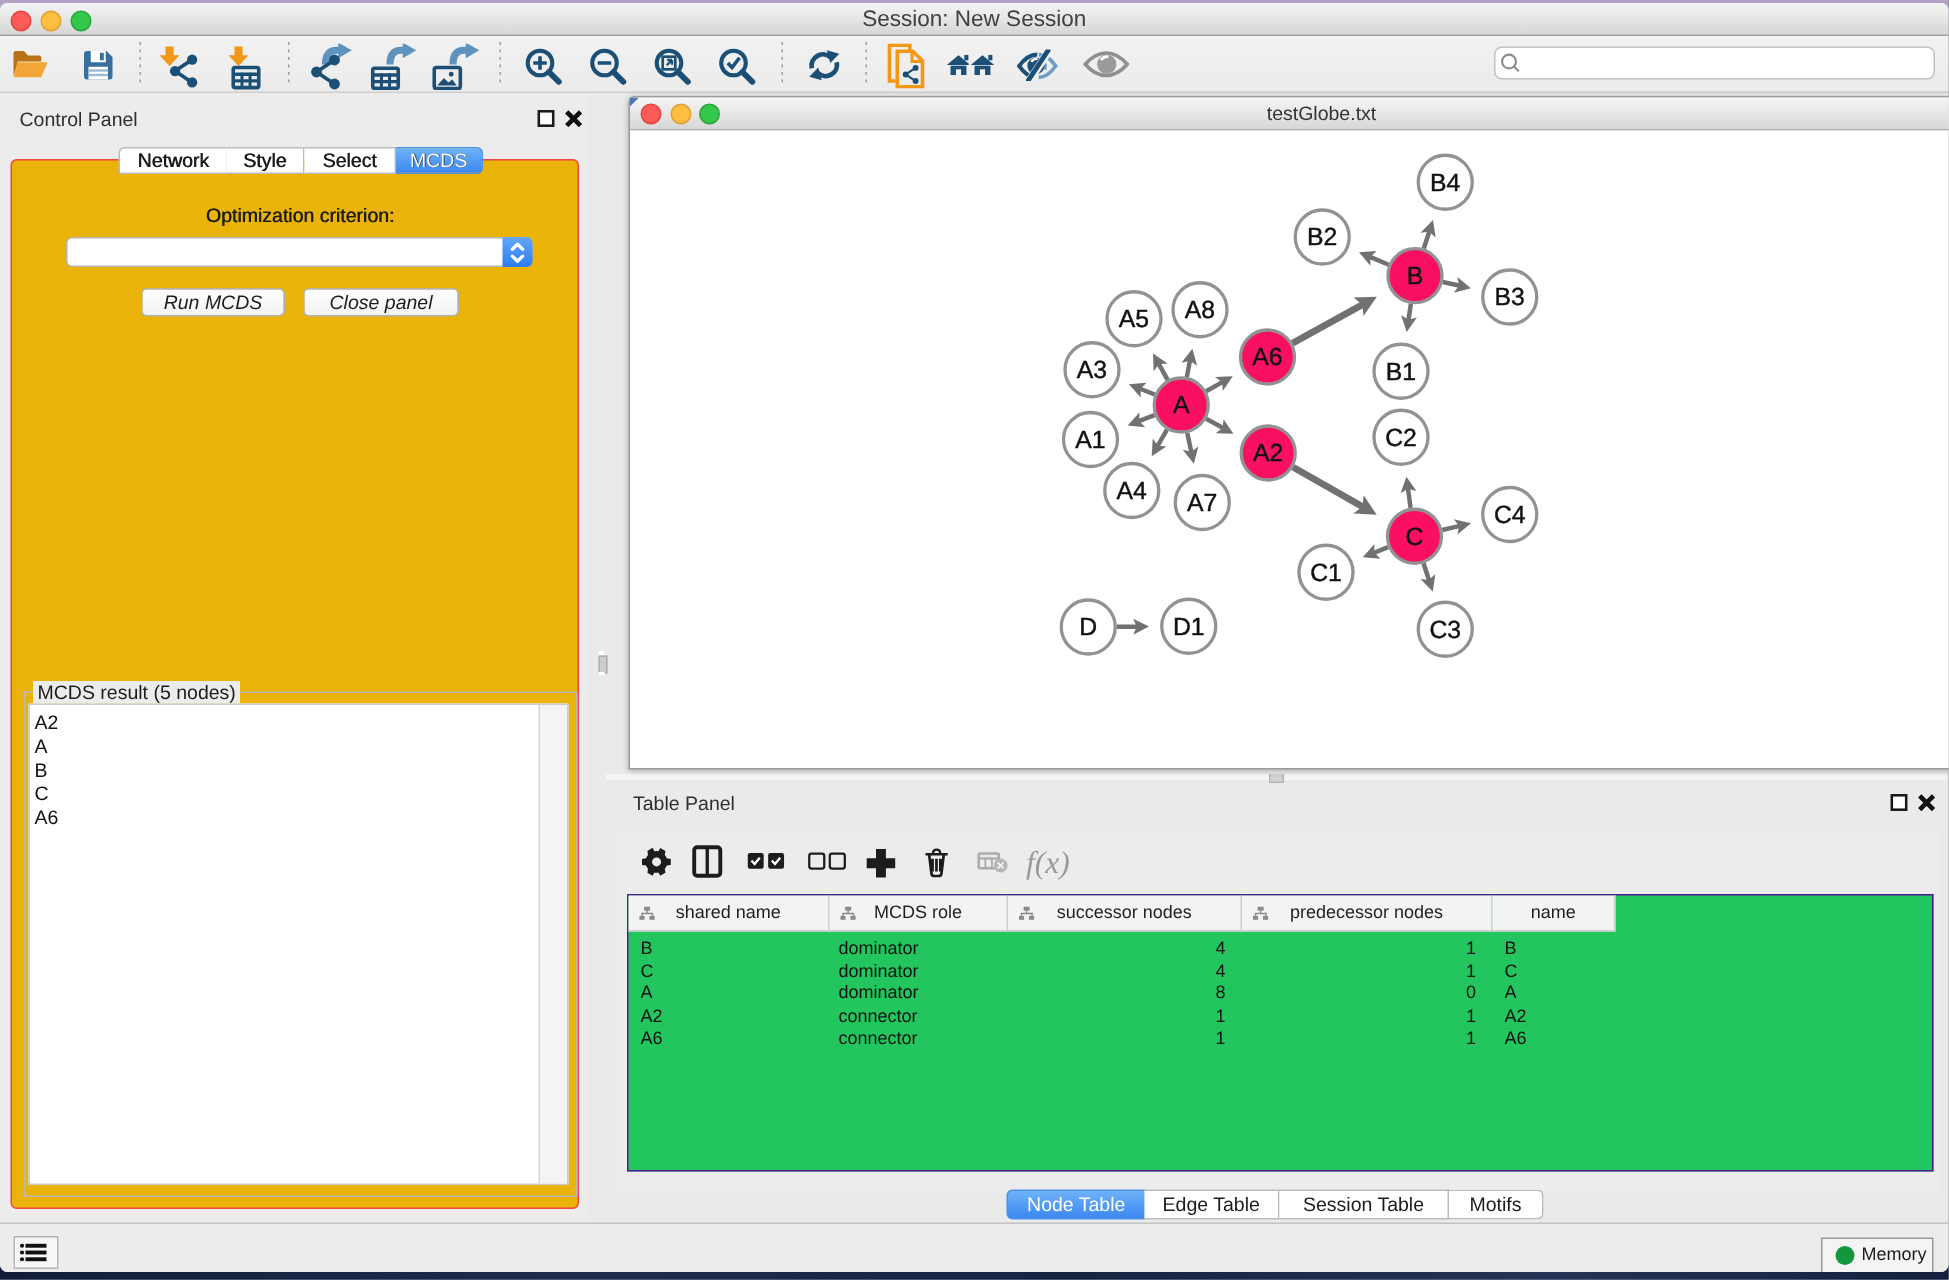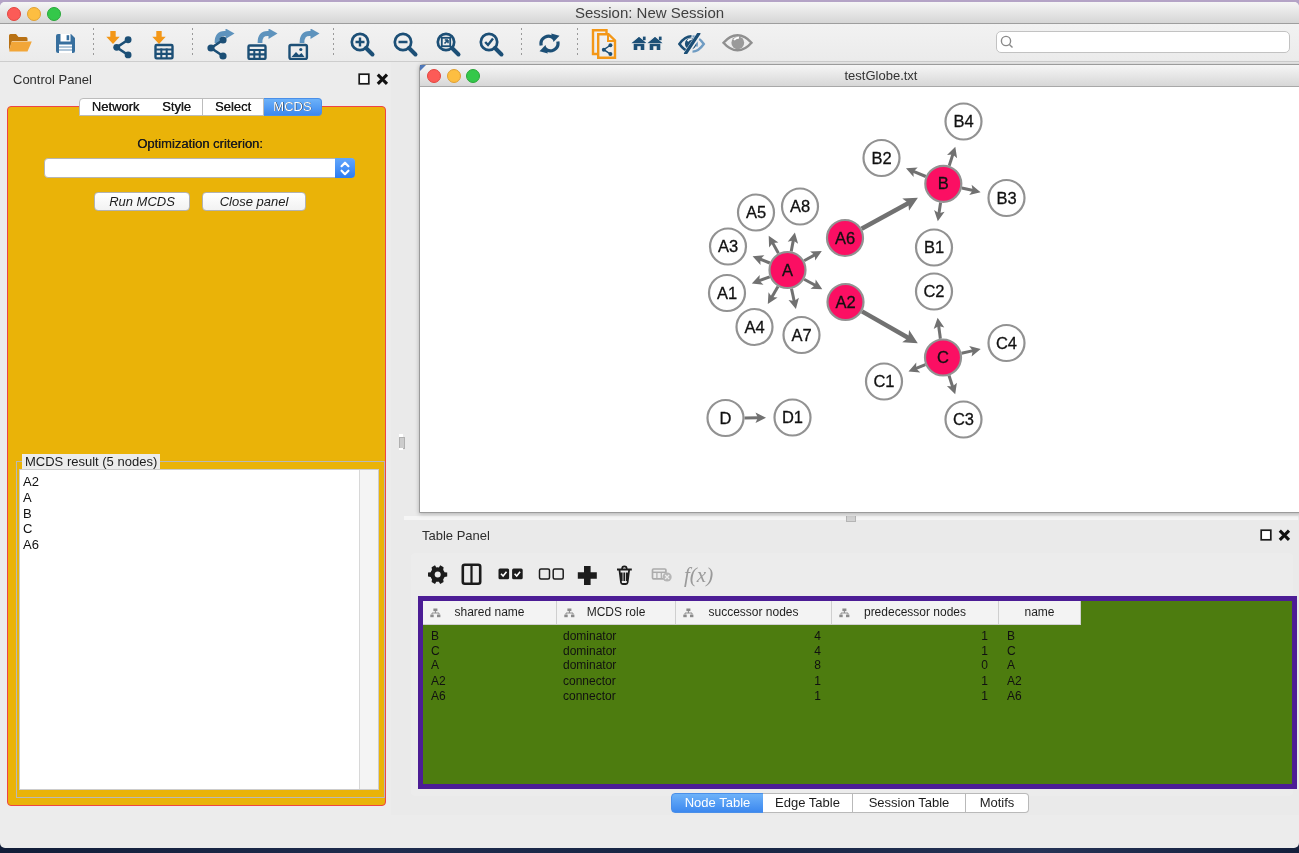--- a/index.html
+++ b/index.html
@@ -28,21 +28,21 @@
 #mcds-list{left:19px;top:407px;width:360px;height:321px;background:#fff;border:1px solid #cccccc;font-size:13px;color:#111;padding-top:4px;box-sizing:border-box;}
 #mcds-list .row{padding-left:3px;height:15.8px;line-height:15.8px;}
 #mcds-scroll{position:absolute;right:0;top:0;width:18px;height:100%;background:#f4f4f4;border-left:1px solid #d8d8d8;}
 
 #iwin{left:419px;top:62px;width:894px;height:447px;background:#fff;border:1px solid #9b9b9b;border-radius:4px 4px 0 0;box-shadow:0 1px 4px rgba(0,0,0,0.25);padding-left:28px;}
 #iwin-title{position:absolute;left:0;top:0;width:100%;height:21px;background:linear-gradient(#f6f6f6,#d7d7d7);border-bottom:1px solid #a8a8a8;border-radius:4px 4px 0 0;}
 #iwin-title .title{width:100%;text-align:center;font-size:13px;color:#333;line-height:21px;}
 
 #tablepanel{left:405px;top:518px;width:894px;height:294px;}
 #tp-inner{position:absolute;left:6px;top:33px;width:882px;height:243px;background:#ececec;border-radius:4px;}
-#tbl{position:absolute;left:7px;top:43px;width:869px;height:183px;background:#4d7c0f;border:5px solid #4c1d95;}
+#tbl{position:absolute;left:7px;top:43px;width:869px;height:183px;background:#22c55e;border:1px solid #4c1d95;}
 .th{position:absolute;top:0;height:23px;white-space:nowrap;background:#f3f3f3;border-right:1px solid #cfcfcf;border-bottom:1px solid #cfcfcf;font-size:12px;color:#1f1f1f;text-align:center;line-height:23px;}
 .td{position:absolute;font-size:12px;color:#111;height:15px;line-height:15px;}
 
 .seg{position:absolute;top:0;height:18px;border:1px solid #b9b9b9;border-left:none;background:#fff;font-size:13px;color:#1c1c1c;text-align:center;line-height:18px;}
 
 #statusbar{left:0;top:813px;width:1299px;height:33px;background:#ececec;border-top:1px solid #c3c3c3;}
 #membtn{position:absolute;left:1214px;top:9px;width:73px;height:22px;background:#f4f4f4;border:1px solid #989898;font-size:12px;color:#1c1c1c;}
 svg{display:block;}
 </style>
 </head>
@@ -437,13 +437,34 @@
         <div class="td" style="left:584px;top:88.0px;">A6</div>
       </div>
     </div>
     <div class="abs" style="left:266px;top:273px;">
       <div class="seg" style="left:0;width:91px;border-radius:4px 0 0 4px;border-left:1px solid #4a8fe8;background:linear-gradient(#6db2f9,#3c88ef);color:#fff;border-color:#4a8fe8;">Node Table</div>
       <div class="seg" style="left:92px;width:89px;">Edge Table</div>
       <div class="seg" style="left:182px;width:112px;">Session Table</div>
       <div class="seg" style="left:295px;width:62px;border-radius:0 4px 4px 0;">Motifs</div>
     </div>
   </div>
+  <div class="abs" id="statusbar">
+
+    <div class="abs" style="left:9px;top:8px;width:28px;height:20px;background:#f6f6f6;border:1px solid #b5b5b5;">
+      <svg width="28" height="20" viewBox="0 0 28 20">
+          <g fill="#111">
+            <rect x="7" y="4.2" width="14" height="2.6"></rect>
+            <rect x="7" y="8.7" width="14" height="2.6"></rect>
+            <rect x="7" y="13.2" width="14" height="2.6"></rect>
+            <circle cx="4.7" cy="5.5" r="1.4"></circle>
+            <circle cx="4.7" cy="10" r="1.4"></circle>
+            <circle cx="4.7" cy="14.5" r="1.4"></circle>
+          </g>
+        </svg>
+    </div>
+    <div id="membtn">
+        <svg class="abs" style="left:8px;top:4px" width="14" height="14" viewBox="0 0 14 14">
+          <circle cx="7" cy="7" r="6.3" fill="#14963c"></circle>
+        </svg>
+        <span style="position:absolute;left:26px;top:3px;">Memory</span>
+      </div>
+  </div>
 </div>
 
 </body></html>

